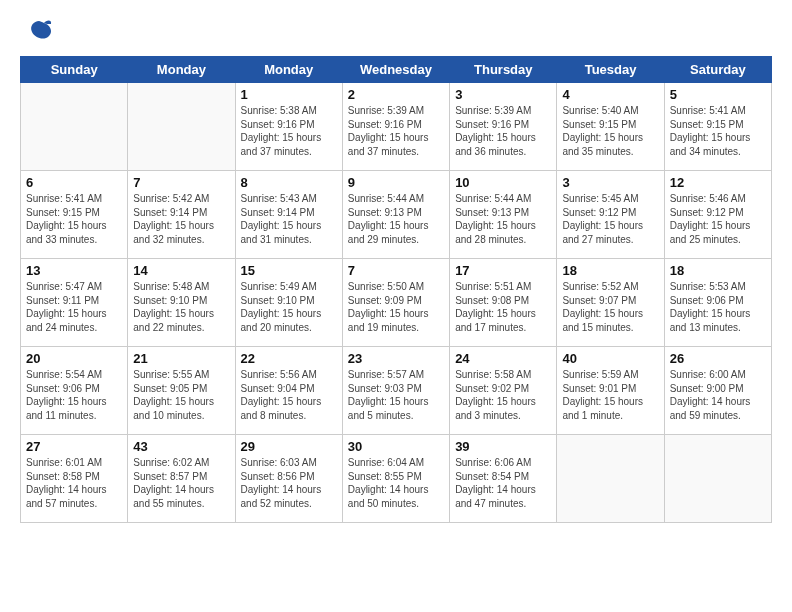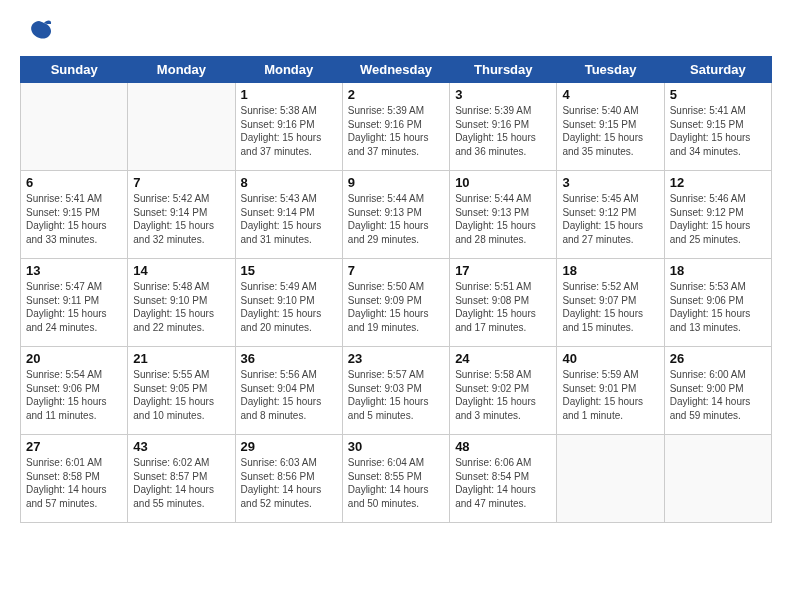--- a/index.html
+++ b/index.html
@@ -159,21 +159,21 @@
         <tr>
           <td>
             <span class="day-num">20</span>
             <div class="day-detail">Sunrise: 5:54 AM<br>Sunset: 9:06 PM<br>Daylight: 15 hours and 11 minutes.</div>
           </td>
           <td>
             <span class="day-num">21</span>
             <div class="day-detail">Sunrise: 5:55 AM<br>Sunset: 9:05 PM<br>Daylight: 15 hours and 10 minutes.</div>
           </td>
           <td>
-            <span class="day-num">36</span>
+            <span class="day-num">22</span>
             <div class="day-detail">Sunrise: 5:56 AM<br>Sunset: 9:04 PM<br>Daylight: 15 hours and 8 minutes.</div>
           </td>
           <td>
             <span class="day-num">23</span>
             <div class="day-detail">Sunrise: 5:57 AM<br>Sunset: 9:03 PM<br>Daylight: 15 hours and 5 minutes.</div>
           </td>
           <td>
             <span class="day-num">24</span>
             <div class="day-detail">Sunrise: 5:58 AM<br>Sunset: 9:02 PM<br>Daylight: 15 hours and 3 minutes.</div>
           </td>
@@ -197,21 +197,21 @@
           </td>
           <td>
             <span class="day-num">29</span>
             <div class="day-detail">Sunrise: 6:03 AM<br>Sunset: 8:56 PM<br>Daylight: 14 hours and 52 minutes.</div>
           </td>
           <td>
             <span class="day-num">30</span>
             <div class="day-detail">Sunrise: 6:04 AM<br>Sunset: 8:55 PM<br>Daylight: 14 hours and 50 minutes.</div>
           </td>
           <td>
-            <span class="day-num">48</span>
+            <span class="day-num">39</span>
             <div class="day-detail">Sunrise: 6:06 AM<br>Sunset: 8:54 PM<br>Daylight: 14 hours and 47 minutes.</div>
           </td>
           <td class="empty"></td>
           <td class="empty"></td>
         </tr>
       </tbody>
   </table>
 </div>
 
 </body></html>

